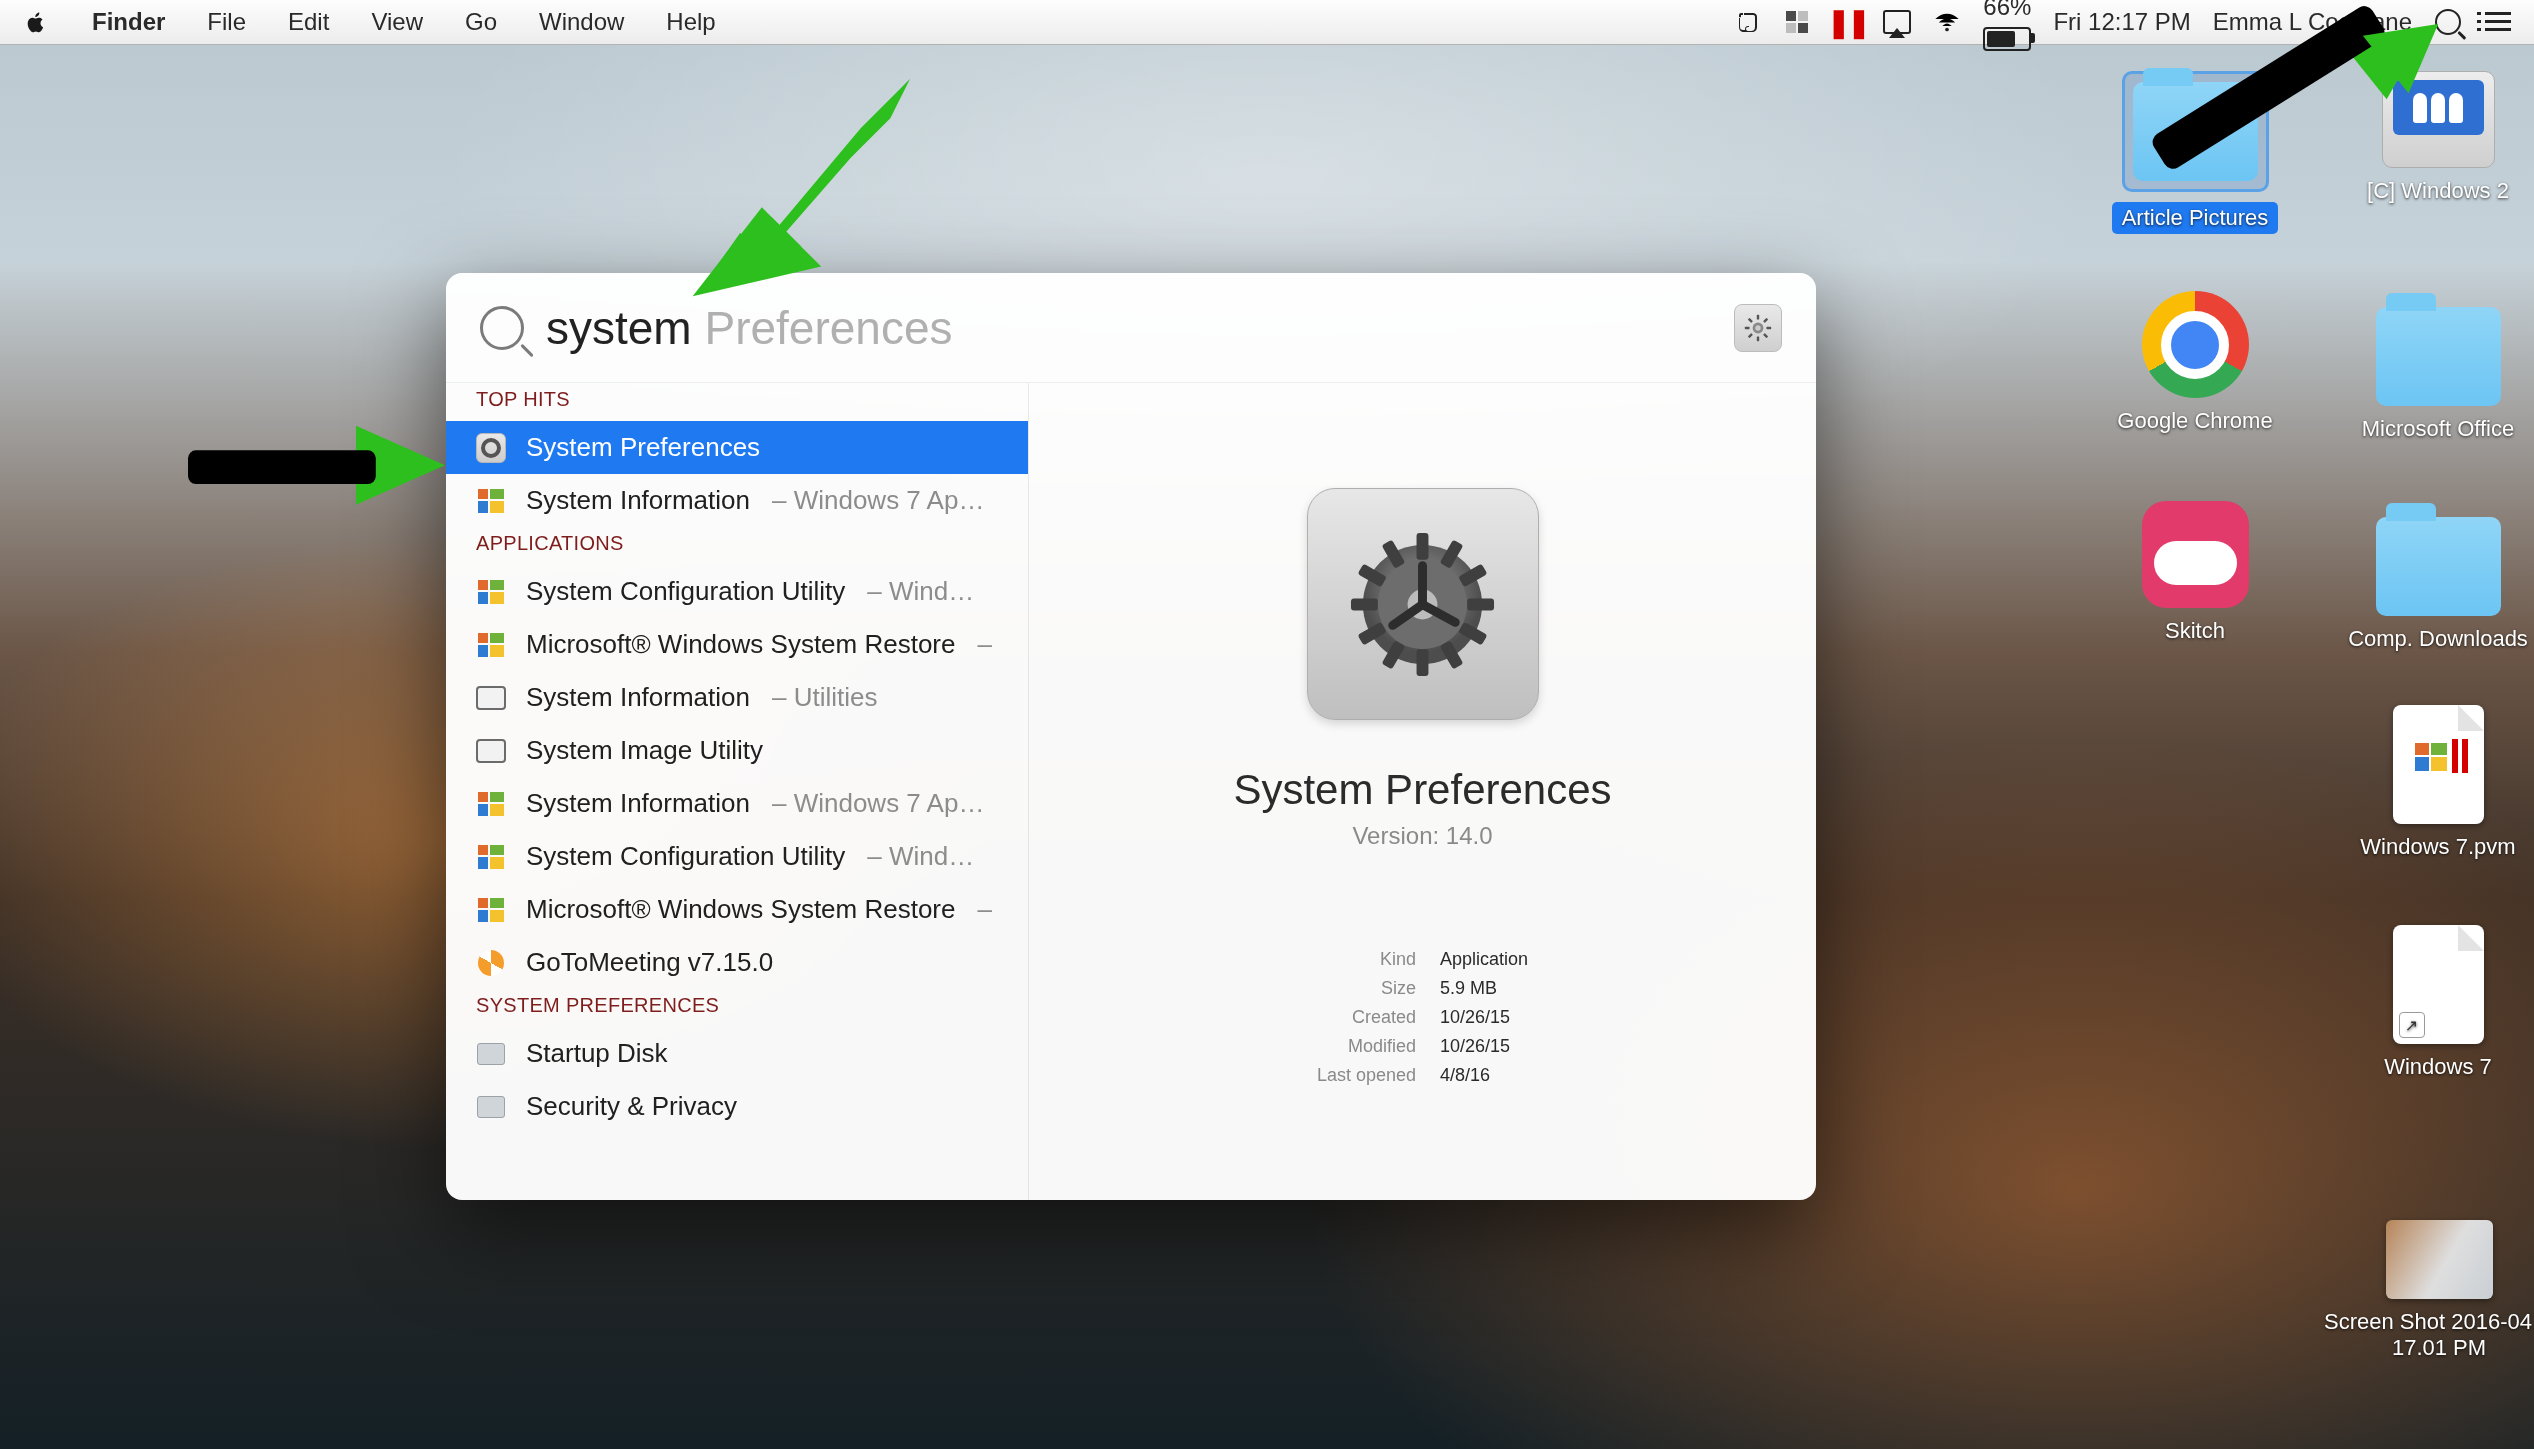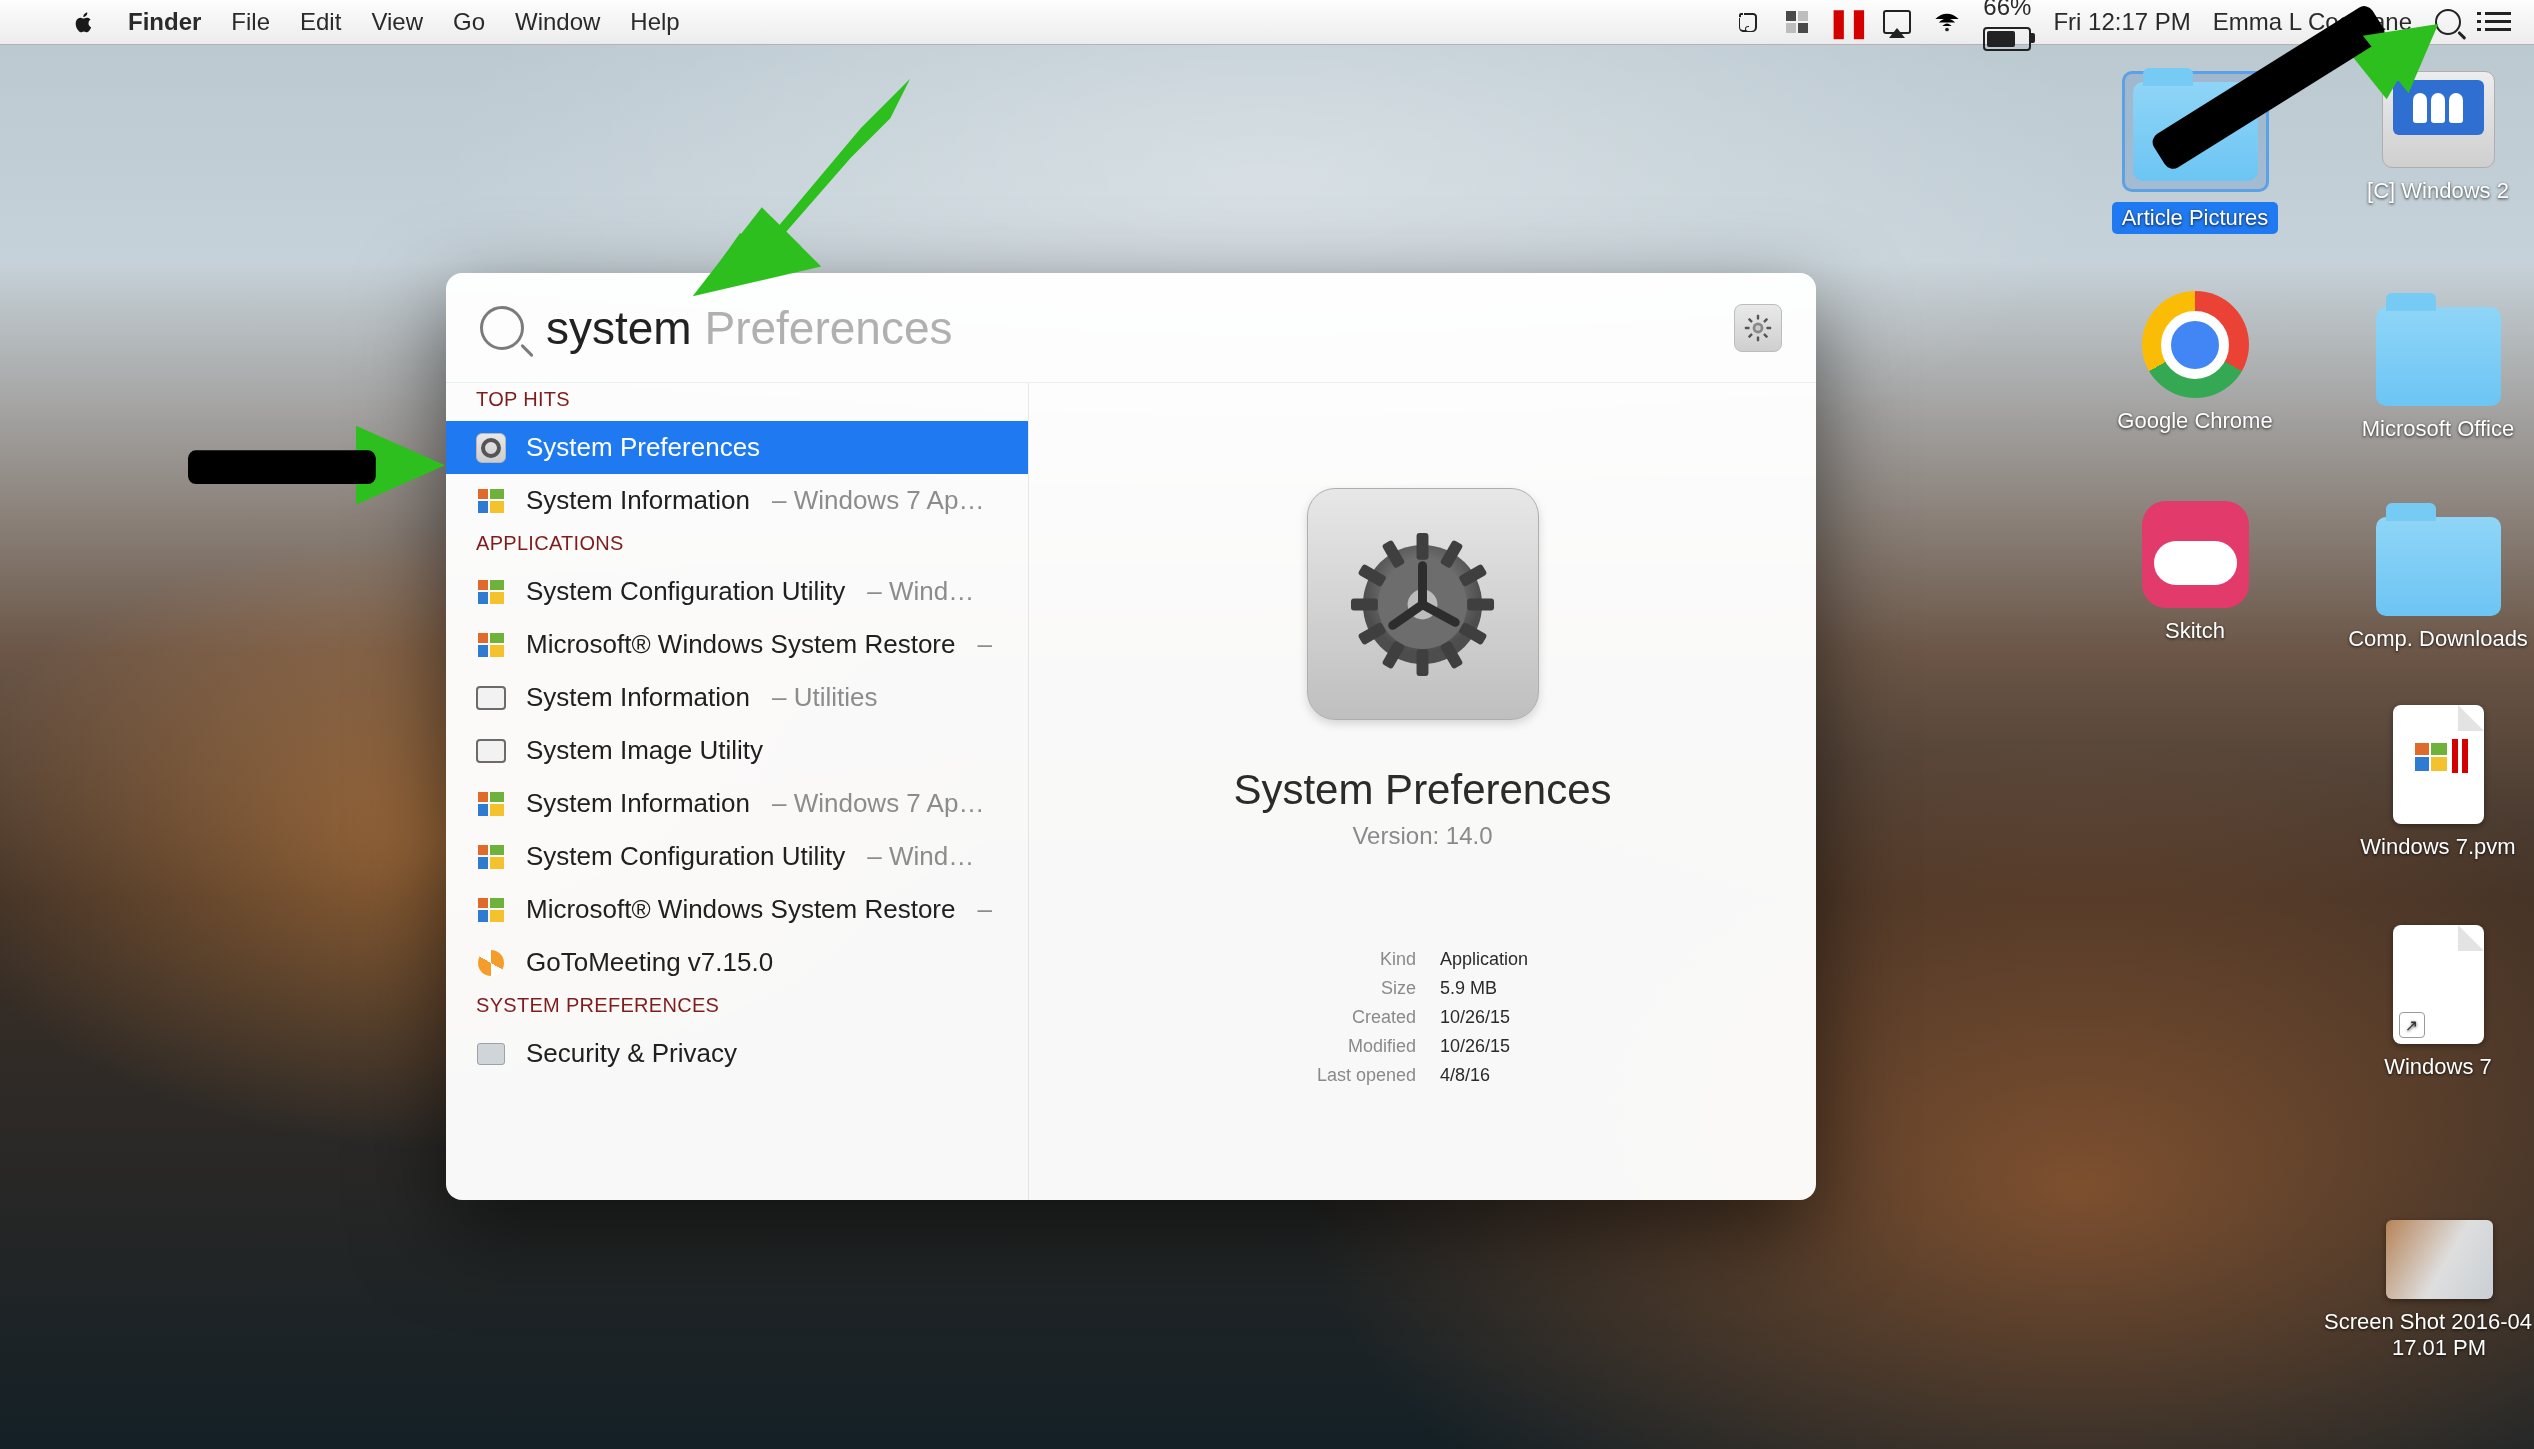--- a/index.html
+++ b/index.html
@@ -10,21 +10,21 @@
   .desktop::before{content:"";position:absolute;inset:0;
     background:
      radial-gradient(ellipse 891px 515px at 18% 58%, rgba(255,160,70,.45) 0%, rgba(255,160,70,0) 60%),
      radial-gradient(ellipse 1188px 693px at 82% 82%, rgba(255,140,60,.4) 0%, rgba(90,60,40,0) 65%),
      radial-gradient(ellipse 1188px 495px at 50% 12%, rgba(255,255,255,.35) 0%, rgba(255,255,255,0) 70%);
   }
   
   .menubar{position:absolute;top:0;left:0;right:0;height:44px;display:flex;align-items:center;
     background:linear-gradient(#fdfdfd,#ececec);border-bottom:1px solid #b3b3b3;
     font-size:24px;color:#2a2a2a;z-index:50;}
-  .menubar .left{display:flex;align-items:center;gap:30px;padding-left:30px;margin-left:40px;}
+  .menubar .left{display:flex;align-items:center;gap:42px;padding-left:22px;}
   .menubar .app{font-weight:700;}
   .menubar .right{margin-left:auto;display:flex;align-items:center;gap:22px;padding-right:22px;}
   .mb-icon{display:inline-flex;align-items:center;justify-content:center;width:28px;height:28px;}
   .apple svg{width:24px;height:24px;fill:#1a1a1a;}
   .battery{display:inline-flex;align-items:center;gap:6px;flex-direction:column;}
   .battery-body{width:44px;height:20px;border:2px solid #222;border-radius:4px;position:relative;}
   .battery-body::after{content:"";position:absolute;right:-6px;top:4px;width:4px;height:10px;background:#222;border-radius:0 2px 2px 0;}
   .battery-fill{position:absolute;left:2px;top:2px;bottom:2px;width:62%;background:#222;border-radius:2px;}
   .airplay{width:26px;height:20px;border:2px solid #222;border-radius:3px;position:relative;display:inline-block;}
   .airplay::after{content:"";position:absolute;left:50%;bottom:-6px;transform:translateX(-50%);
@@ -301,20 +301,26 @@
           <span class="sl-icn">
             <span class="icn-gtm"></span>
           </span>
           <span>GoToMeeting v7.15.0</span>
         </div>
         <div class="sl-section">SYSTEM PREFERENCES</div>
         <div class="sl-row">
           <span class="sl-icn">
             <span class="icn-disk"></span>
           </span>
+          <span>Startup Disk</span>
+        </div>
+        <div class="sl-row">
+          <span class="sl-icn">
+            <span class="icn-disk"></span>
+          </span>
           <span>Security &amp; Privacy</span>
         </div>
       </div>
     <div class="sl-preview">
       <div class="big-icon">
         <svg viewBox="0 0 100 100">
             <defs>
               <radialGradient id="g1" cx="50%" cy="40%">
                 <stop offset="0%" stop-color="#9b9b9b"></stop>
                 <stop offset="100%" stop-color="#4d4d4d"></stop>

